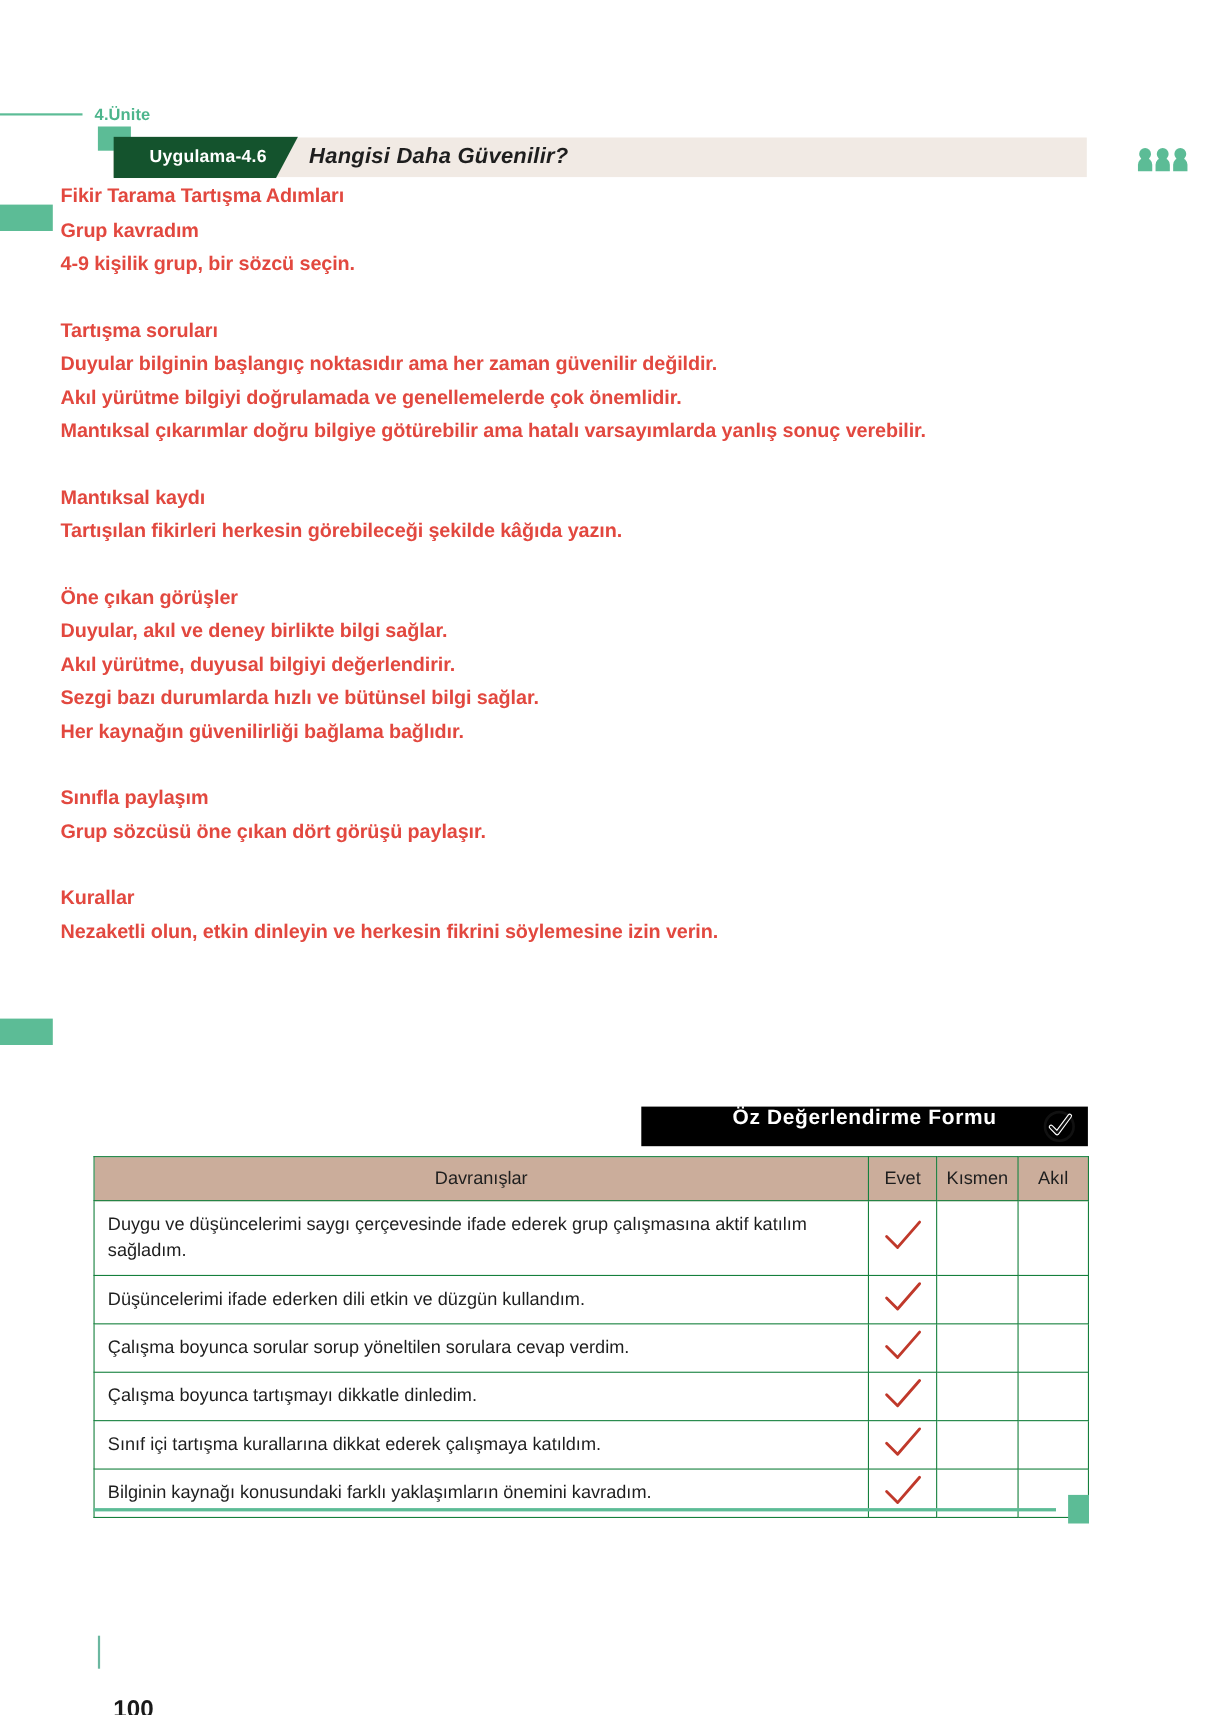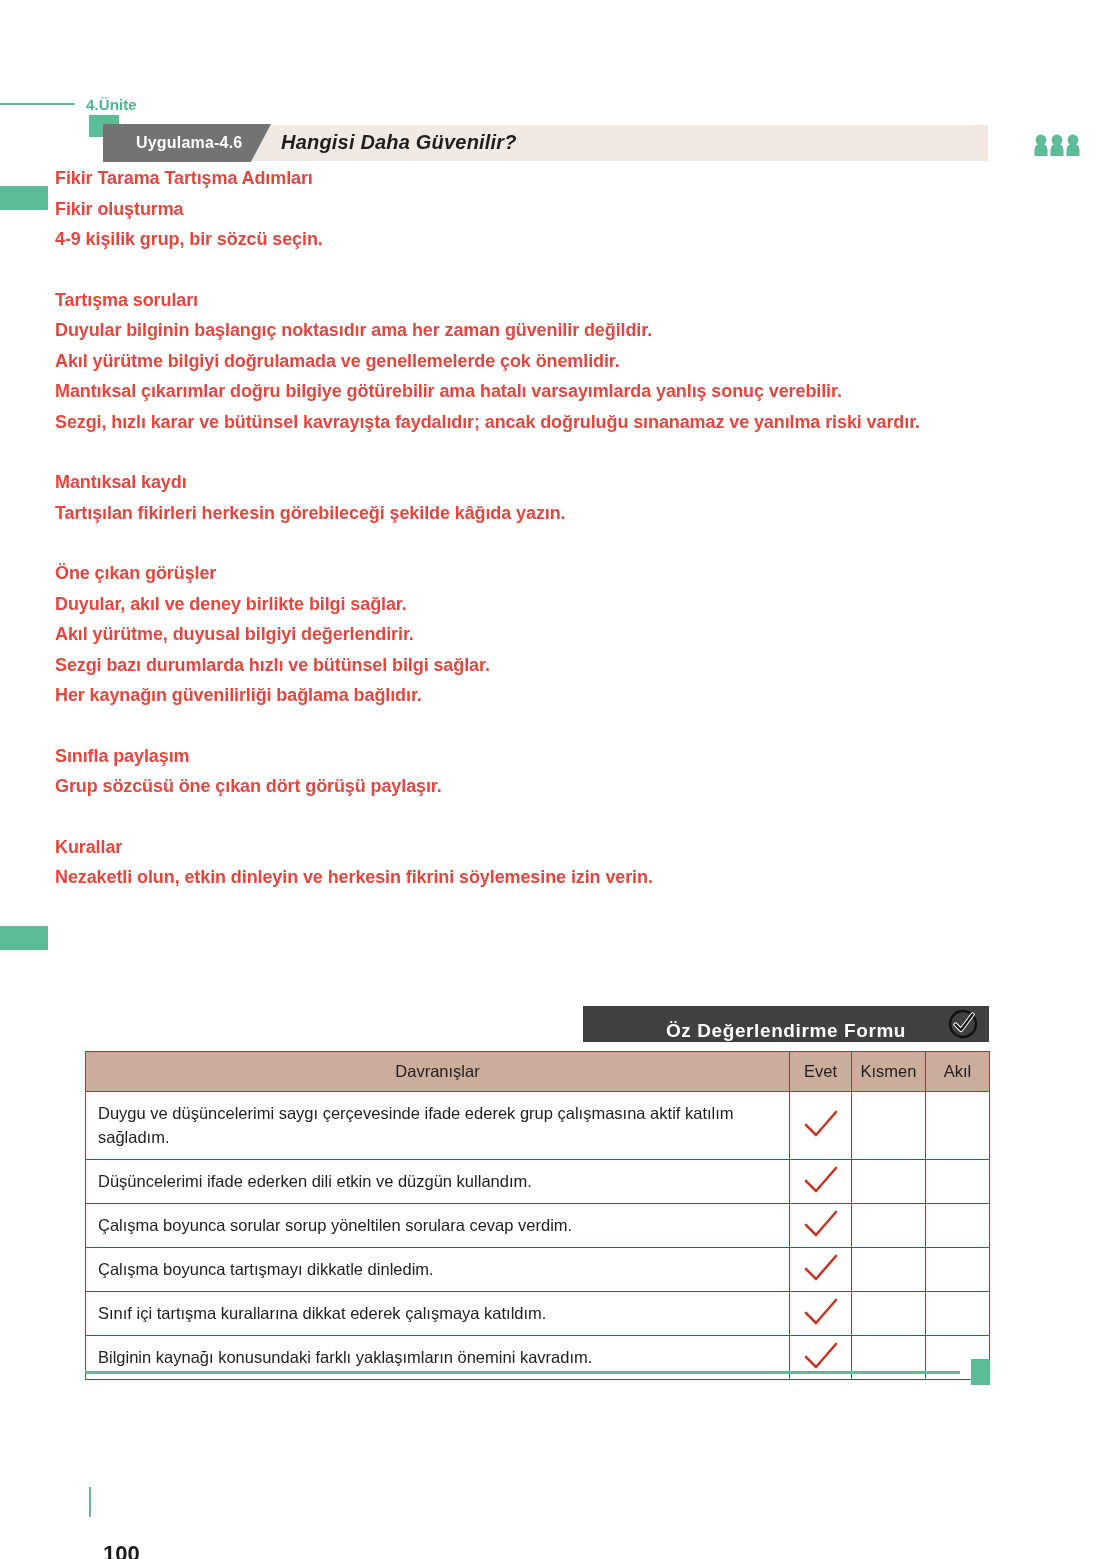--- a/index.html
+++ b/index.html
@@ -53,21 +53,21 @@
     width: 30px;
     height: 22px;
     background: #5CBC96;
   }
   .banner-tab {
     position: absolute;
     top: 124px;
     left: 103px;
     width: 168px;
     height: 38px;
-    background: #737373;
+    background: #14532d;
     clip-path: polygon(0 0, 100% 0, 88% 100%, 0 100%);
     display: flex;
     align-items: center;
   }
   .banner-tab-label {
     color: #ffffff;
     font-size: 16px;
     font-weight: 700;
     margin-left: 33px;
     letter-spacing: .2px;
@@ -118,23 +118,23 @@
   }
   .spacer { height: 30px; }
 
   
   .form-header {
     position: absolute;
     top: 1006px;
     left: 583px;
     width: 406px;
     height: 36px;
-    background: #404040;
+    background: #000000;
     display: flex;
-    align-items: flex-end;
+    align-items: flex-start;
     justify-content: center;
   }
   .form-header-title {
     color: #ffffff;
     font-size: 19px;
     font-weight: 700;
     letter-spacing: .6px;
   }
   .form-header-badge {
     position: absolute;
@@ -243,31 +243,30 @@
     <path d="M1.5 22 v-6.2 a6.5 6.5 0 0 1 13 0 V22 Z" fill="#5CBC96"></path>
     <path d="M17.5 22 v-6.2 a6.5 6.5 0 0 1 13 0 V22 Z" fill="#5CBC96"></path>
     <path d="M33.5 22 v-6.2 a6.5 6.5 0 0 1 13 0 V22 Z" fill="#5CBC96"></path>
   </svg>
 </div>
 
 <div class="content">
 
   <div class="blk">
     <div class="line">Fikir Tarama Tartışma Adımları</div>
-    <div class="line">Fikir oluşturma</div>
+    <div class="line">Grup kavradım</div>
     <div class="line">4-9 kişilik grup, bir sözcü seçin.</div>
   </div>
   <div class="spacer"></div>
 
   <div class="blk">
     <div class="line">Tartışma soruları</div>
     <div class="line">Duyular bilginin başlangıç noktasıdır ama her zaman güvenilir değildir.</div>
     <div class="line">Akıl yürütme bilgiyi doğrulamada ve genellemelerde çok önemlidir.</div>
     <div class="line">Mantıksal çıkarımlar doğru bilgiye götürebilir ama hatalı varsayımlarda yanlış sonuç verebilir.</div>
-    <div class="line">Sezgi, hızlı karar ve bütünsel kavrayışta faydalıdır; ancak doğruluğu sınanamaz ve yanılma riski vardır.</div>
   </div>
   <div class="spacer"></div>
 
   <div class="blk">
     <div class="line">Mantıksal kaydı</div>
     <div class="line">Tartışılan fikirleri herkesin görebileceği şekilde kâğıda yazın.</div>
   </div>
   <div class="spacer"></div>
 
   <div class="blk">

